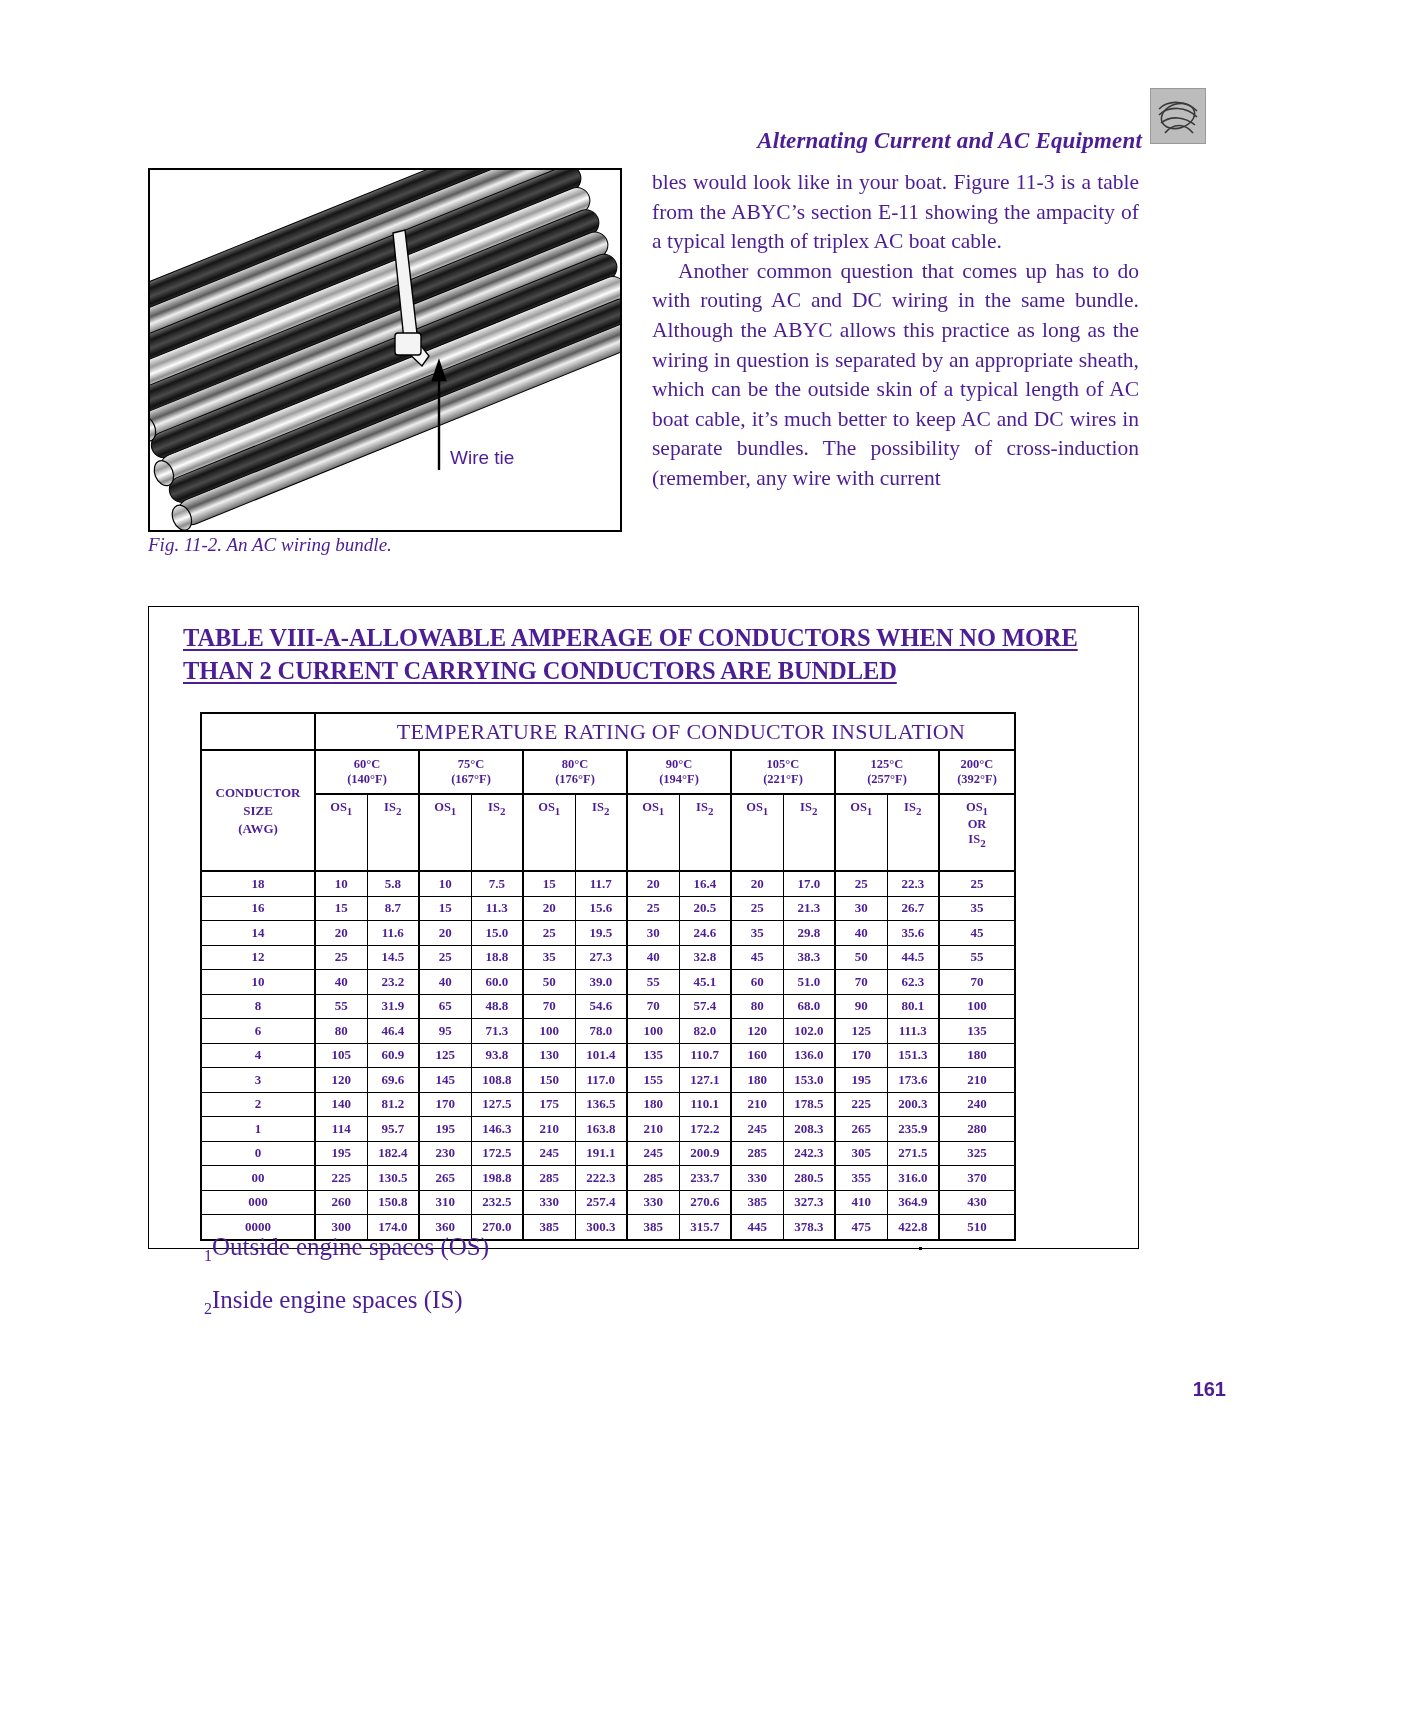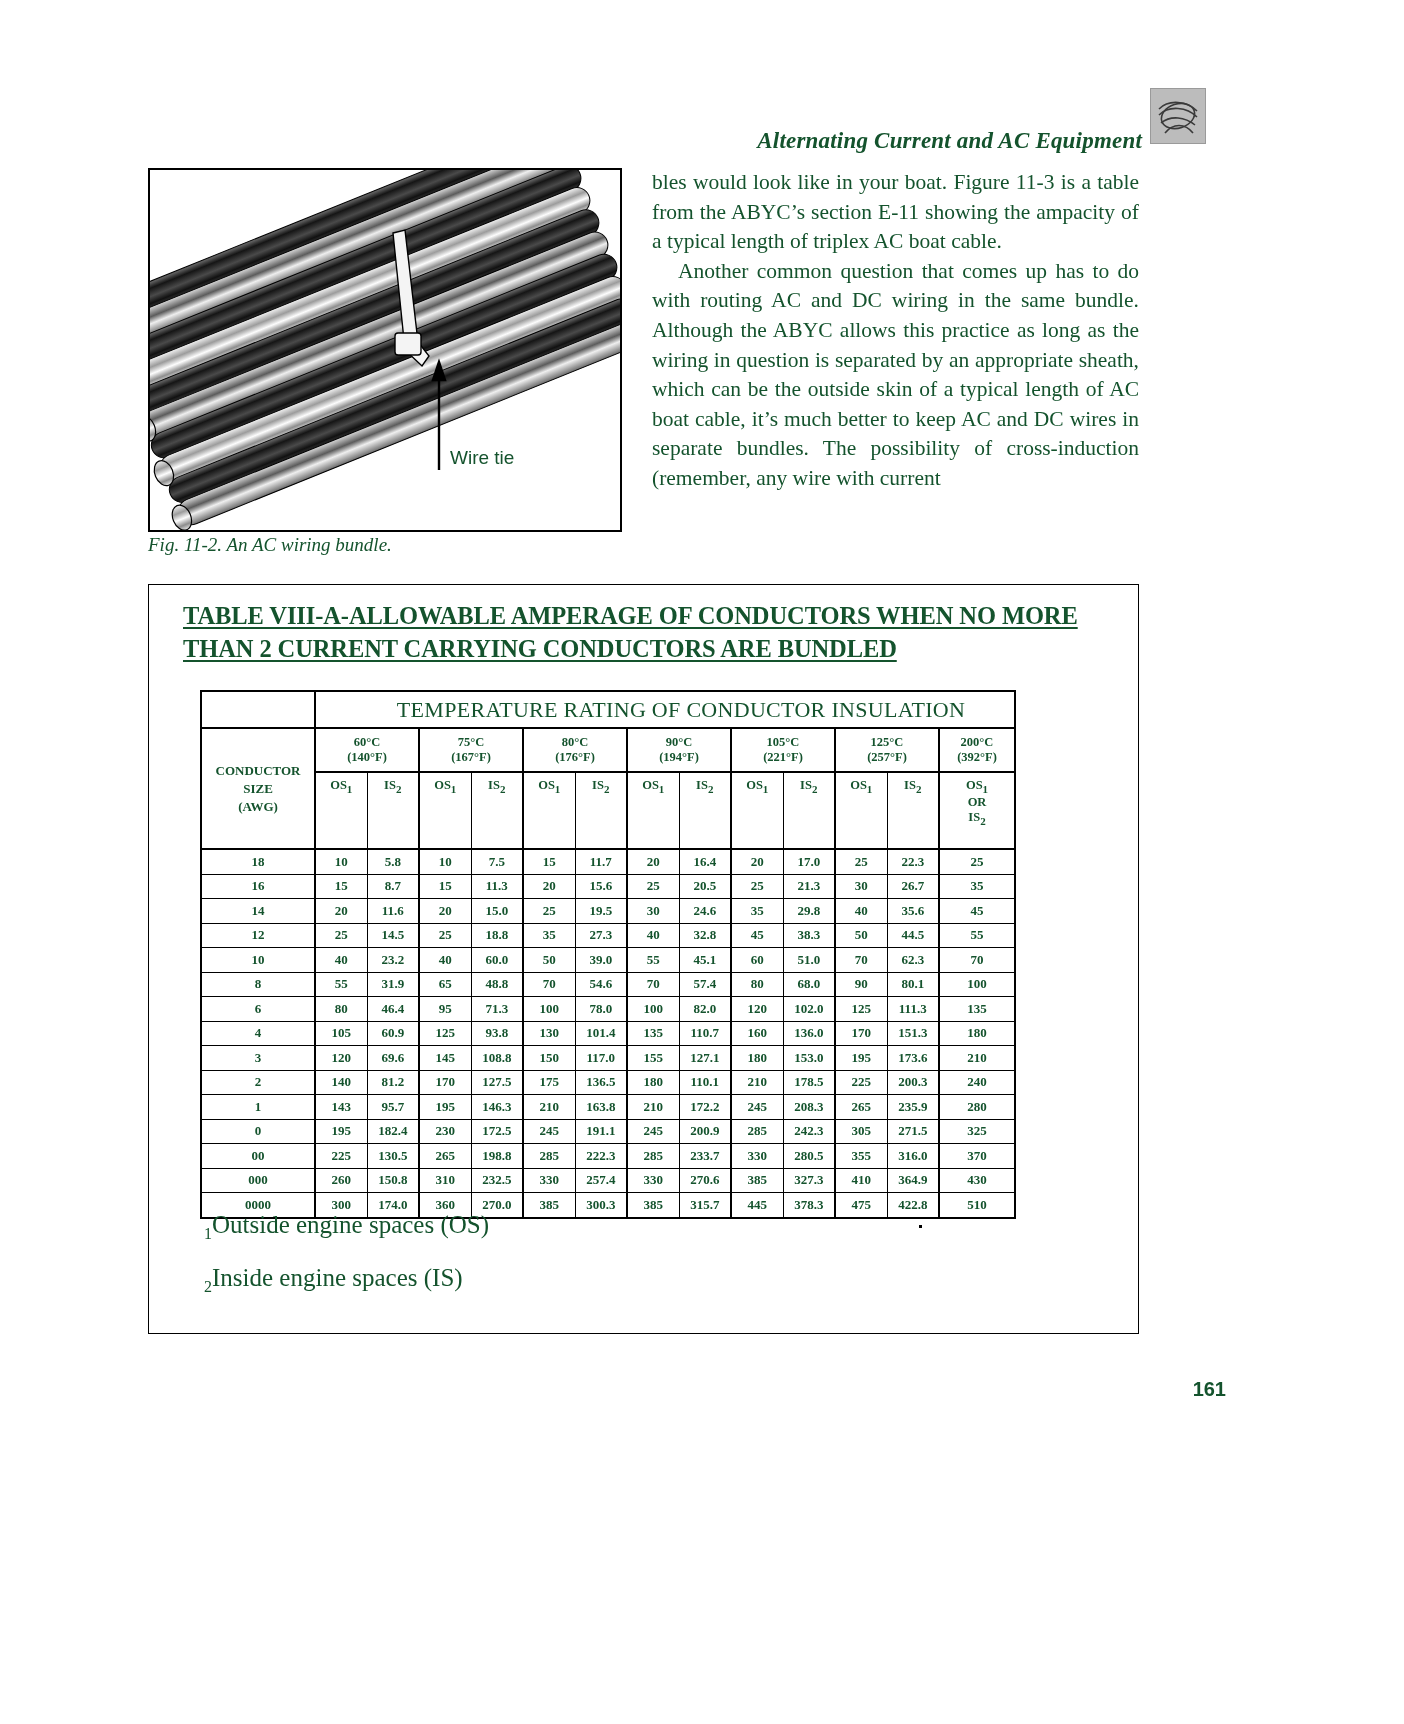--- a/index.html
+++ b/index.html
@@ -6,21 +6,21 @@
     margin: 0;
     padding: 0;
     background: #ffffff;
   }
   .page {
     position: relative;
     width: 1404px;
     height: 1724px;
     background: #ffffff;
     font-family: "Liberation Serif", serif;
-    color: #14532d;
+    color: #4c1d95;
     overflow: hidden;
   }
 
   
   .running-head {
     position: absolute;
     top: 128px;
     right: 262px;
     font-family: "Liberation Serif", serif;
     font-style: italic;
@@ -78,23 +78,23 @@
     text-align: justify;
     hyphens: auto;
   }
   .body-col p { margin: 0; }
   .body-col p.indent { text-indent: 26px; }
 
   
   .table-frame {
     position: absolute;
     left: 148px;
-    top: 584px;
+    top: 606px;
     width: 991px;
-    height: 750px;
+    height: 643px;
     border: 1.5px solid #000;
     background: #fff;
     box-sizing: border-box;
   }
   .tbl-title {
     position: absolute;
     left: 34px;
     top: 14px;
     width: 920px;
     font-weight: bold;
@@ -522,21 +522,21 @@
             <td class="datacell">180</td>
             <td class="datacell thickright">110.1</td>
             <td class="datacell">210</td>
             <td class="datacell thickright">178.5</td>
             <td class="datacell">225</td>
             <td class="datacell thickright">200.3</td>
             <td class="datacell">240</td>
           </tr>
           <tr>
             <td class="sizecell thickright">1</td>
-            <td class="datacell">143</td>
+            <td class="datacell">114</td>
             <td class="datacell thickright">95.7</td>
             <td class="datacell">195</td>
             <td class="datacell thickright">146.3</td>
             <td class="datacell">210</td>
             <td class="datacell thickright">163.8</td>
             <td class="datacell">210</td>
             <td class="datacell thickright">172.2</td>
             <td class="datacell">245</td>
             <td class="datacell thickright">208.3</td>
             <td class="datacell">265</td>

